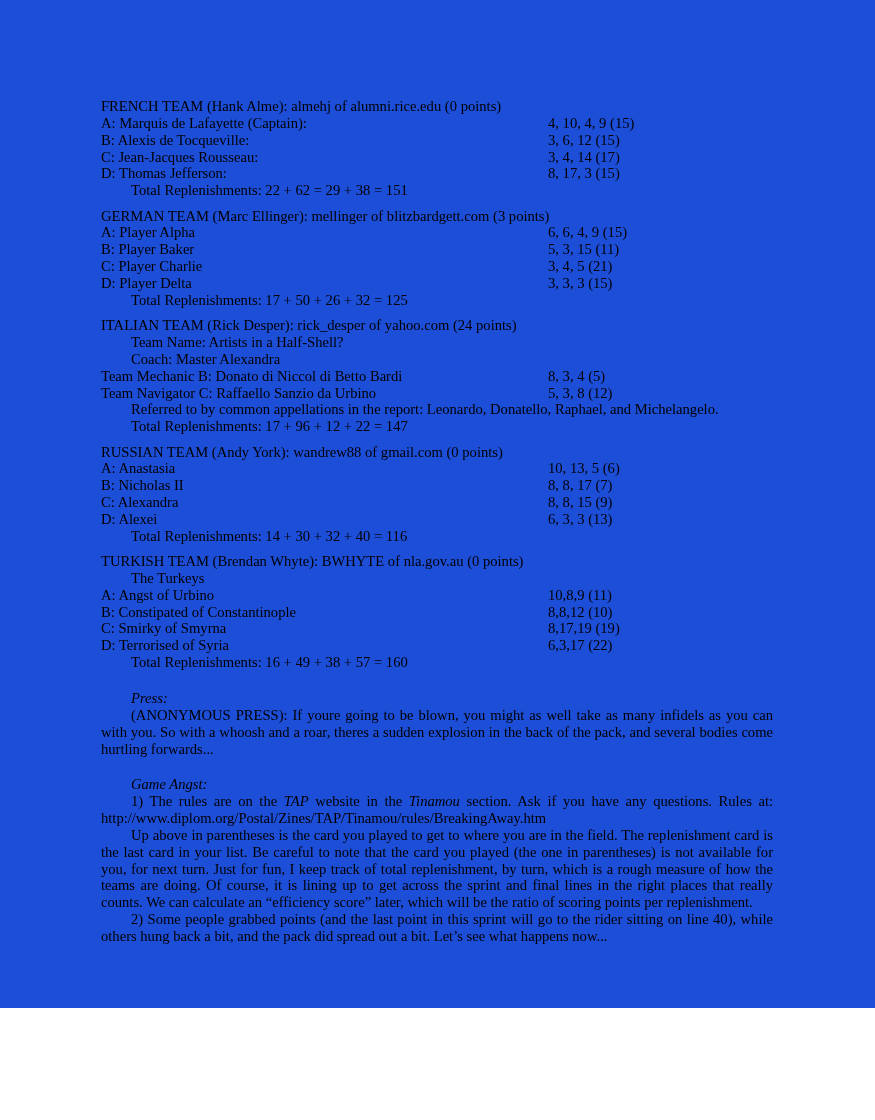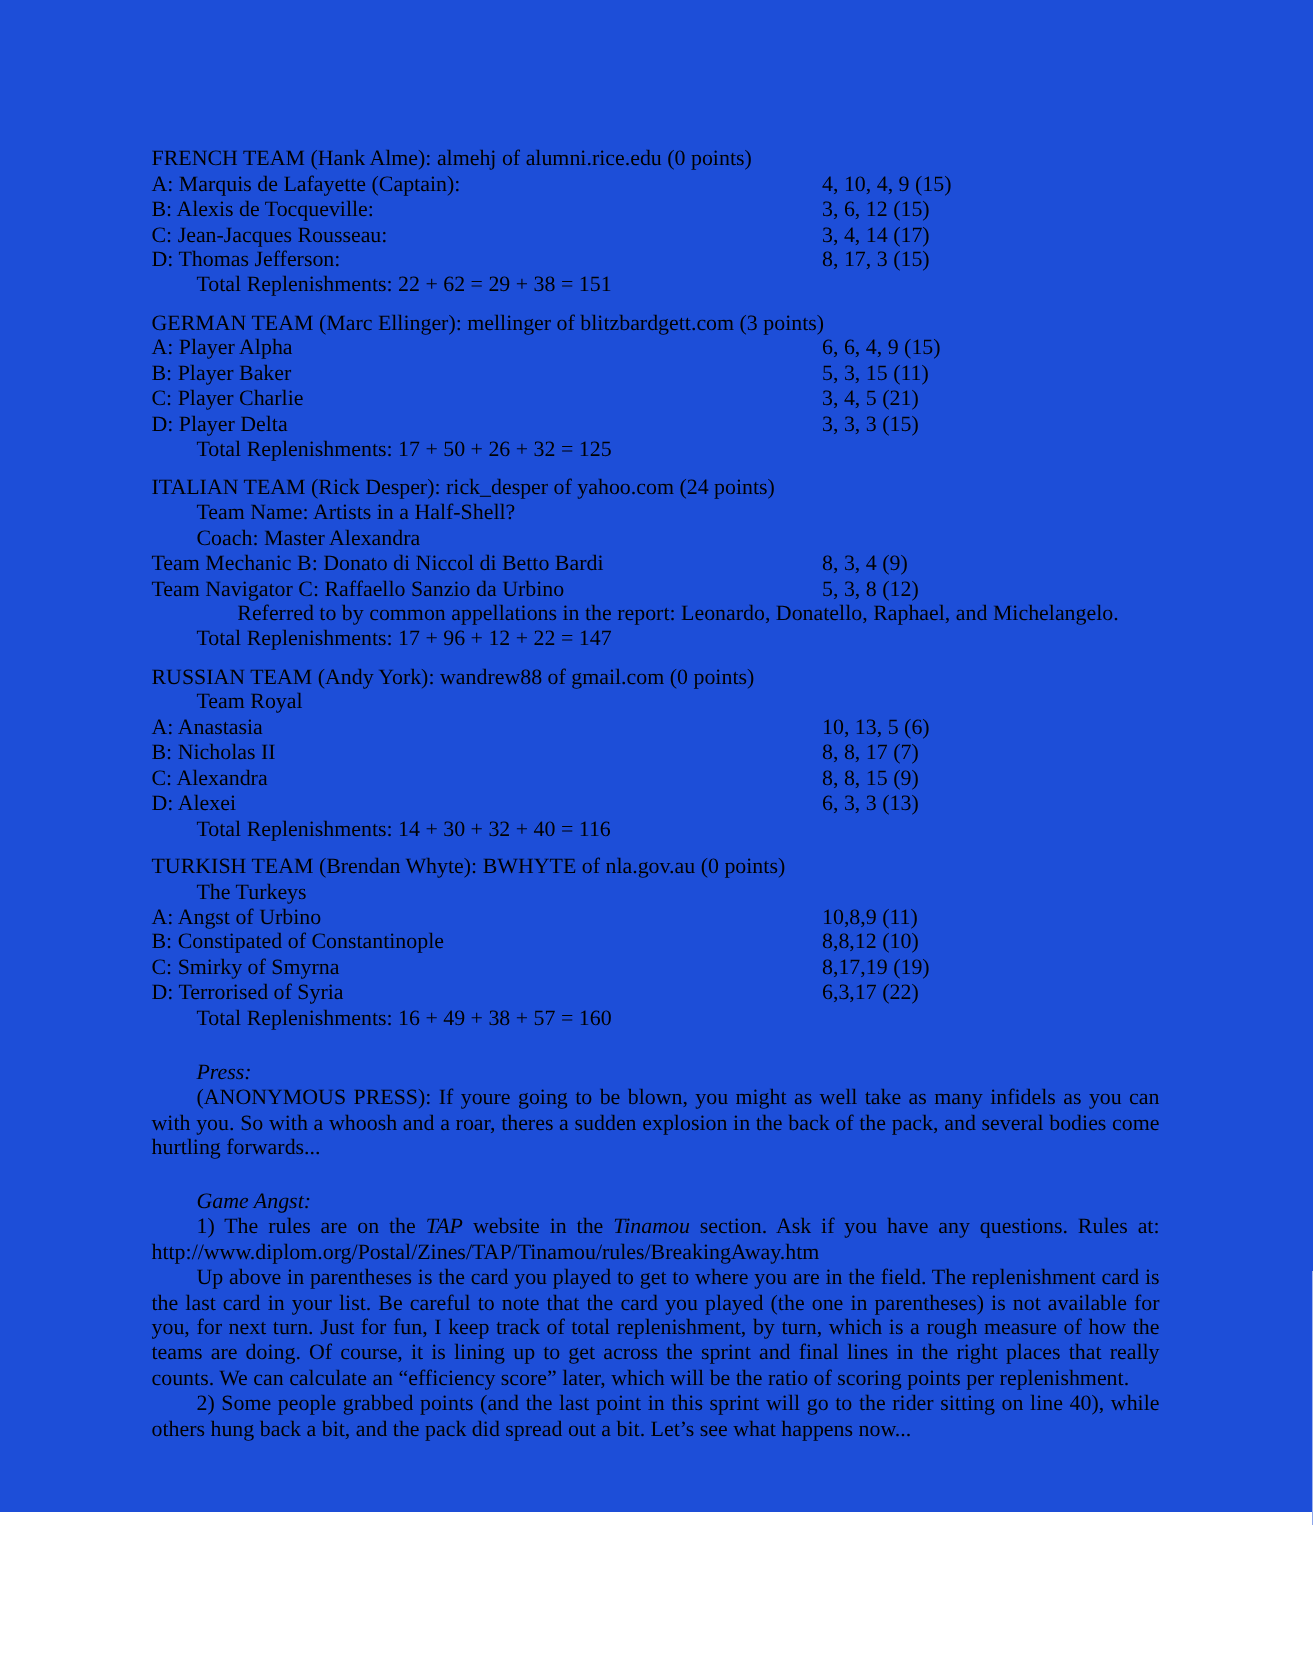--- a/index.html
+++ b/index.html
@@ -38,21 +38,20 @@
     padding-left: 30px;
     white-space: nowrap;
   }
   .total-line {
     padding-left: 30px;
     white-space: nowrap;
   }
   .note-line {
     padding-left: 30px;
     white-space: nowrap;
-    text-align: center;
   }
 
   
   .rider-row {
     position: relative;
     white-space: nowrap;
     height: 16.85px;
   }
   .rider-name {
     display: inline;
@@ -137,33 +136,32 @@
       </div>
       <div class="total-line">Total Replenishments:  17 + 50 + 26 + 32 = 125</div>
     </div>
 
     <div class="team-block">
       <div class="team-header">ITALIAN TEAM (Rick Desper):  rick_desper of yahoo.com (24 points)</div>
       <div class="sub-line">Team Name:  Artists in a Half-Shell?</div>
       <div class="sub-line">Coach:  Master Alexandra</div>
       <div class="rider-row">
         <span class="rider-name">Team Mechanic B: Donato di Niccol di Betto Bardi</span>
-        <span class="rider-cards">8, 3, 4 (9)</span>
+        <span class="rider-cards">8, 3, 4 (5)</span>
       </div>
       <div class="rider-row">
         <span class="rider-name">Team Navigator C: Raffaello Sanzio da Urbino</span>
         <span class="rider-cards">5, 3, 8 (12)</span>
       </div>
       <div class="note-line">Referred to by common appellations in the report:  Leonardo, Donatello, Raphael, and Michelangelo.</div>
       <div class="total-line">Total Replenishments:  17 + 96 + 12 + 22 = 147</div>
     </div>
 
     <div class="team-block">
       <div class="team-header">RUSSIAN TEAM (Andy York):  wandrew88 of gmail.com (0 points)</div>
-      <div class="sub-line">Team Royal</div>
       <div class="rider-row">
         <span class="rider-name">A: Anastasia</span>
         <span class="rider-cards">10, 13, 5 (6)</span>
       </div>
       <div class="rider-row">
         <span class="rider-name">B: Nicholas II</span>
         <span class="rider-cards">8, 8, 17 (7)</span>
       </div>
       <div class="rider-row">
         <span class="rider-name">C: Alexandra</span>

